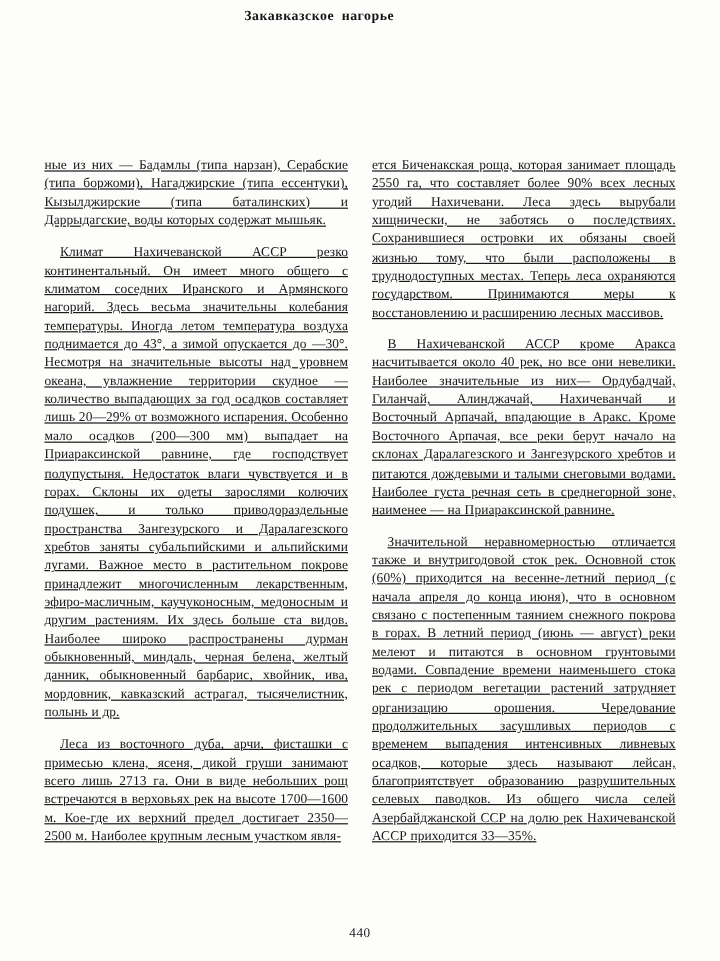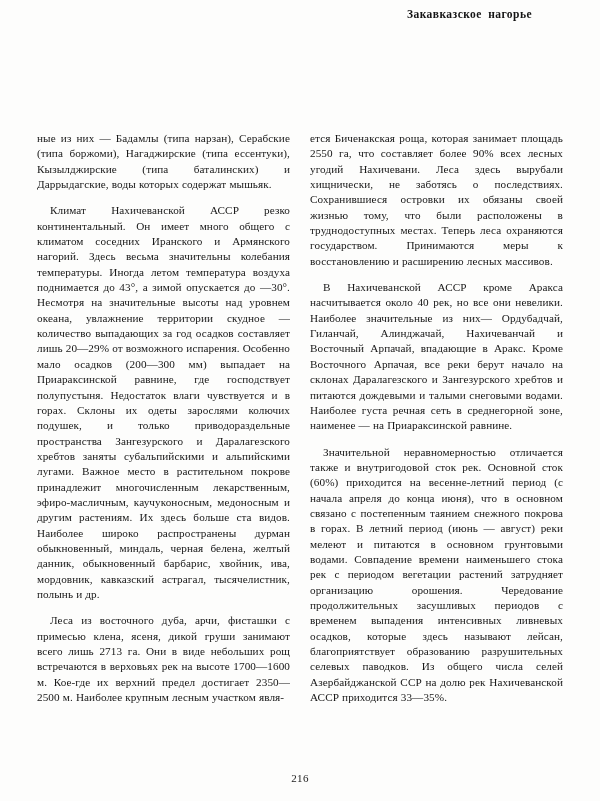--- a/index.html
+++ b/index.html
@@ -19,37 +19,38 @@
     color: #1a1a1a;
     -webkit-font-smoothing: antialiased;
   }
 
   
   .running-head {
     position: absolute;
     top: 8px;
     left: 0;
     width: 532px;
-    text-align: right;
+    text-align: center;
     font-size: 11.5px;
     font-weight: 700;
     letter-spacing: 0.45px;
     word-spacing: 3px;
     color: #141414;
   }
 
   
   .columns {
     position: absolute;
     top: 131px;
     left: 37px;
     width: 526px;
     height: 625px;
     display: flex;
     justify-content: space-between;
+    text-decoration: underline;
   }
 
   .column {
     width: 253px;
   }
 
   .para {
     margin: 0;
     font-size: 11.2px;
     line-height: 15.35px;
@@ -98,15 +99,15 @@
     </div>
 
     <div class="column">
       <p class="para">ется Биченакская роща, которая занимает площадь 2550 га, что составляет более 90% всех лесных угодий Нахичевани. Леса здесь вырубали хищнически, не заботясь о последствиях. Сохранившиеся островки их обязаны своей жизнью тому, что были расположены в труднодоступных местах. Теперь леса охраняются государством. Принимаются меры к восстановлению и расширению лесных массивов.</p>
       <p class="para indent">В Нахичеванской АССР кроме Аракса насчитывается около 40 рек, но все они невелики. Наиболее значительные из них— Ордубадчай, Гиланчай, Алинджачай, Нахичеванчай и Восточный Арпачай, впадающие в Аракс. Кроме Восточного Арпачая, все реки берут начало на склонах Даралагезского и Зангезурского хребтов и питаются дождевыми и талыми снеговыми водами. Наиболее густа речная сеть в среднегорной зоне, наименее — на Приараксинской равнине.</p>
       <p class="para indent">Значительной неравномерностью отличается также и внутригодовой сток рек. Основной сток (60%) приходится на весенне-летний период (с начала апреля до конца июня), что в основном связано с постепенным таянием снежного покрова в горах. В летний период (июнь — август) реки мелеют и питаются в основном грунтовыми водами. Совпадение времени наименьшего стока рек с периодом вегетации растений затрудняет организацию орошения. Чередование продолжительных засушливых периодов с временем выпадения интенсивных ливневых осадков, которые здесь называют лейсан, благоприятствует образованию разрушительных селевых паводков. Из общего числа селей Азербайджанской ССР на долю рек Нахичеванской АССР приходится 33—35%.</p>
     </div>
 
   </div>
 
-  <div class="folio">216</div>
+  <div class="folio">440</div>
 
 </div>
 
 </body></html>

